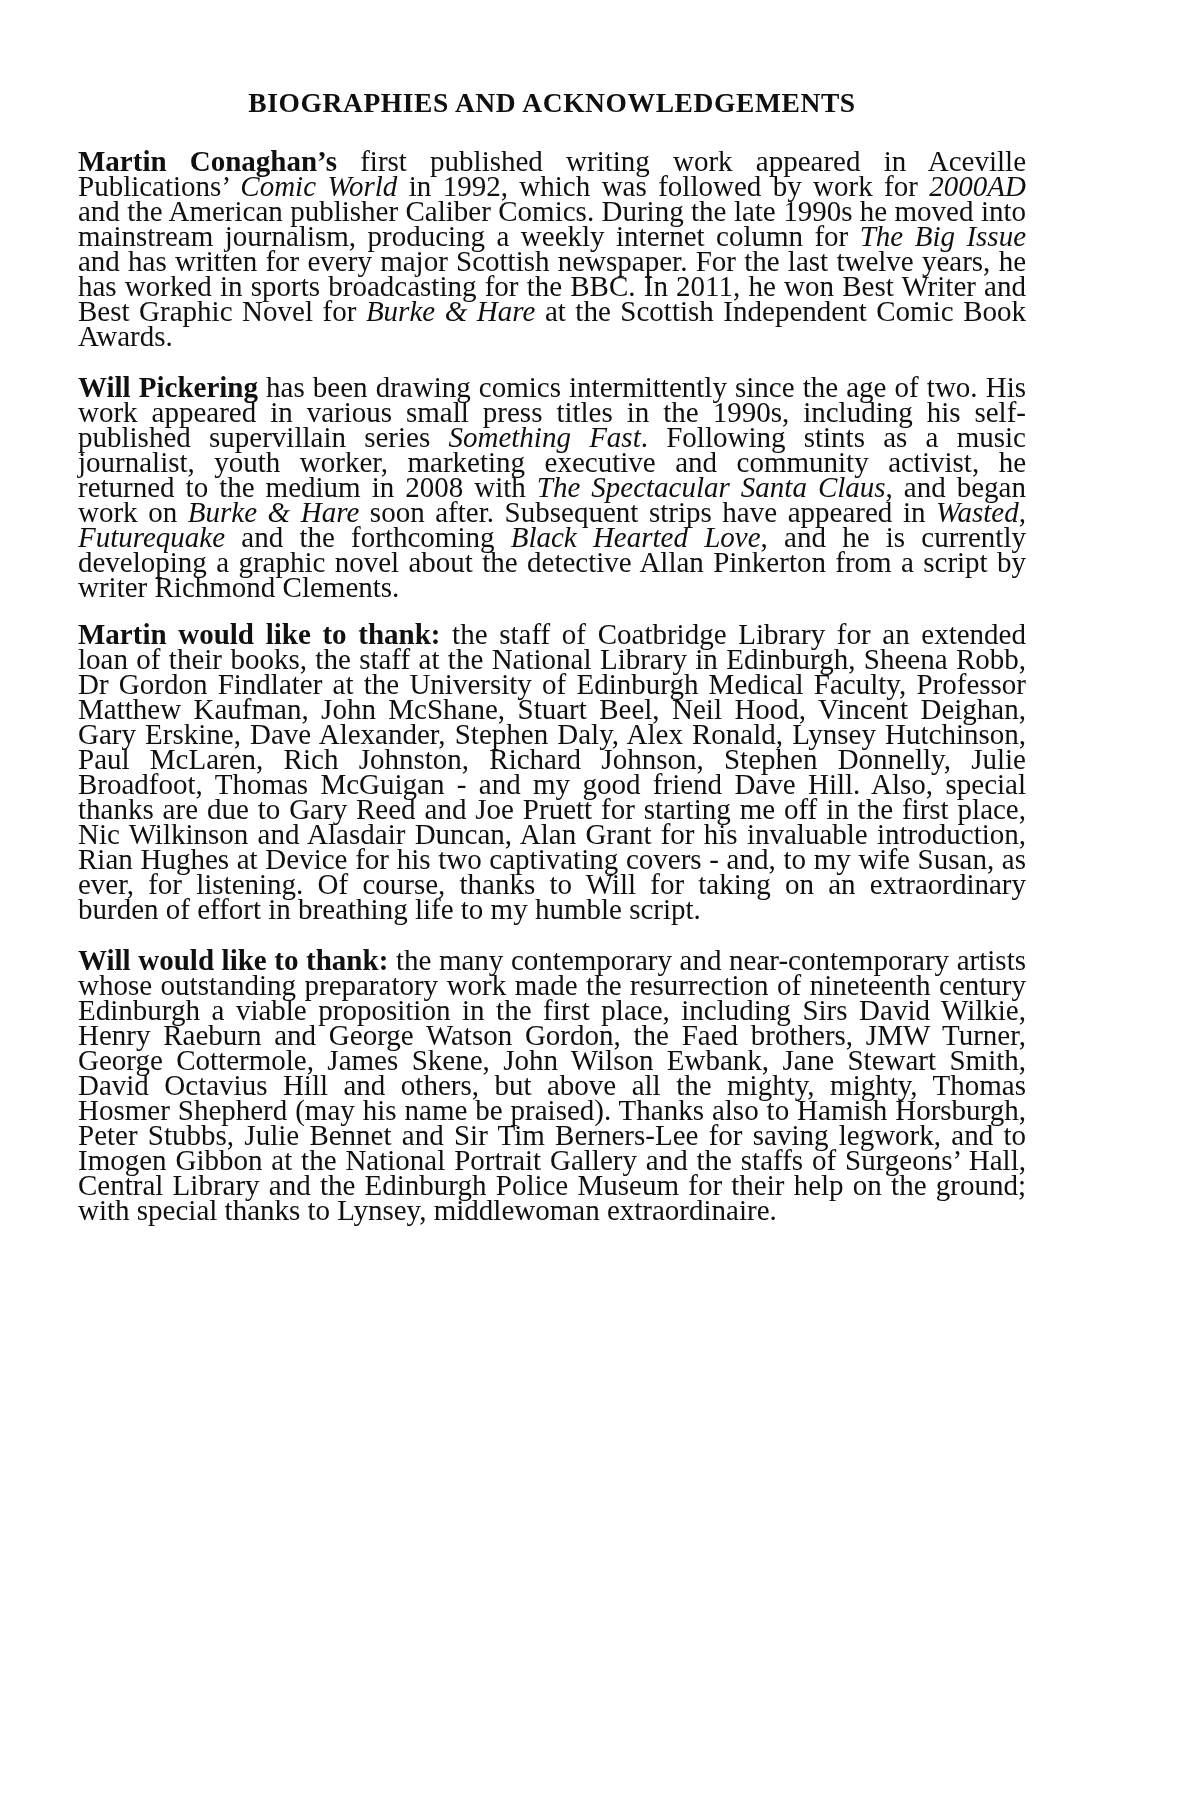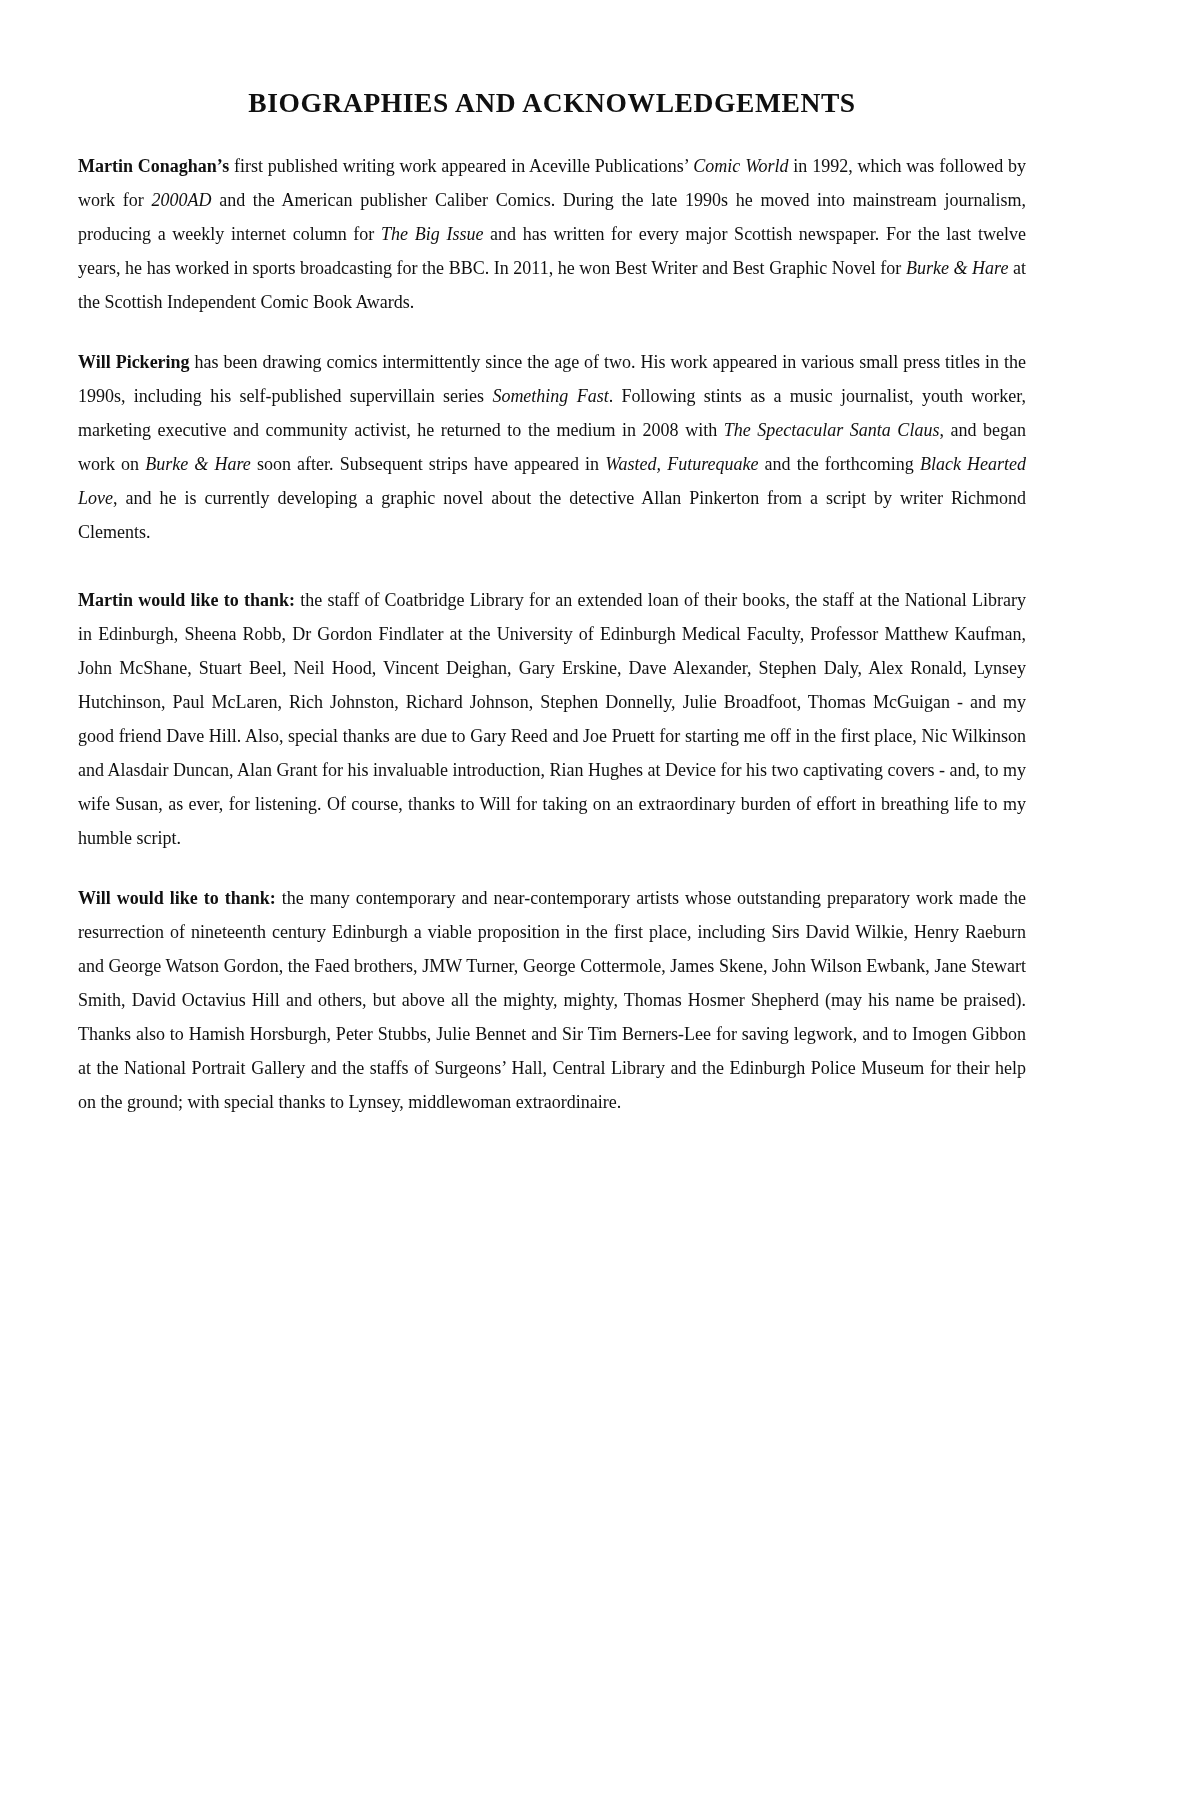--- a/index.html
+++ b/index.html
@@ -33,27 +33,27 @@
     text-align: center;
     font-weight: bold;
     font-size: 26.5px;
     letter-spacing: 0.5px;
     margin: 38px 0 0 0;
     line-height: 1.2;
   }
   .para {
     text-align: justify;
     text-justify: inter-word;
-    font-size: 18px;
-    line-height: 34px;
+    font-size: 29px;
+    line-height: 25px;
     margin: 26px 0 0 0;
     hyphens: none;
   }
   .para.first { margin-top: 30px; }
-  .para.after-heading { margin-top: 34px; }
+  .para.after-heading { margin-top: 22px; }
   b, .b { font-weight: bold; }
   i, .i { font-style: italic; }
 </style>
 </head>
 <body>
 
 <div class="page">
 
   <h1 class="page-title">BIOGRAPHIES AND ACKNOWLEDGEMENTS</h1>
 

